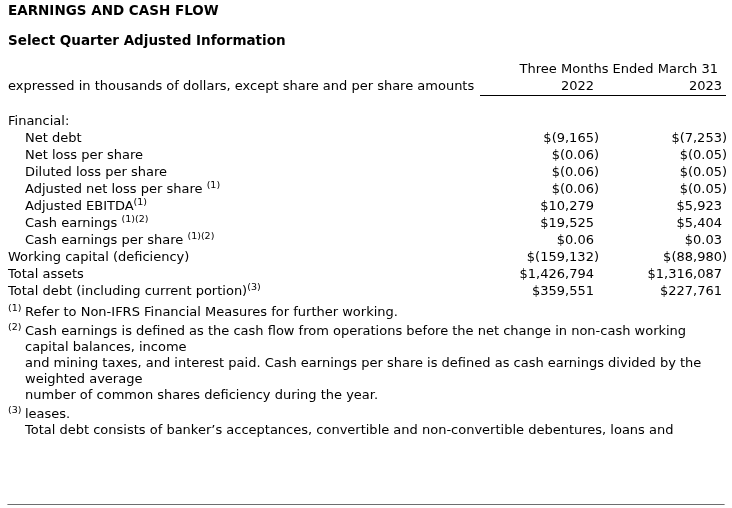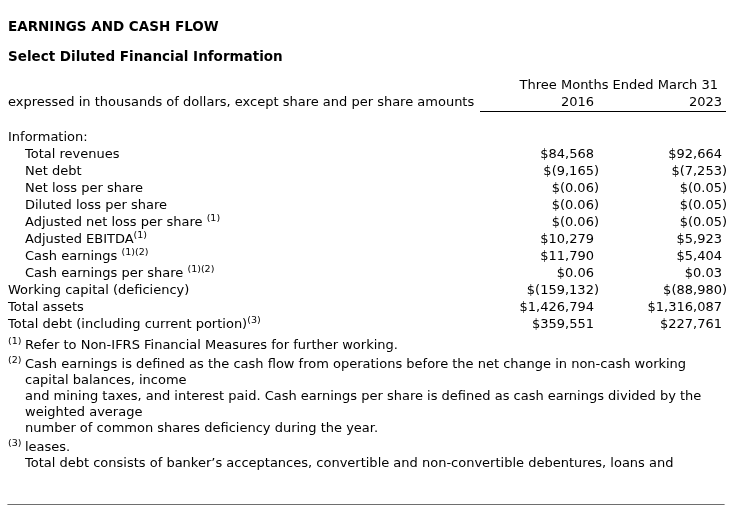--- a/index.html
+++ b/index.html
@@ -3,21 +3,21 @@
 <meta charset="utf-8">
 <style>
   html,body { margin:0; padding:0; background:#fff; }
   .page {
     position:relative;
     width:732px; height:508px;
     box-sizing:border-box;
     background:#ffffff; color:#000000;
     font-family:"DejaVu Sans","Liberation Sans",sans-serif;
     font-size:13px;
-    padding:16px 6px 0 8px;
+    padding:0 6px 0 8px;
     overflow:hidden;
     border-radius:18px;
   }
   .title   { font-size:13.5px; font-weight:bold; margin:2px 0 0 0; white-space:nowrap; }
   .subtitle{ font-size:13.5px; font-weight:bold; margin:14px 0 0 0; white-space:nowrap; }
 
   table.fin {
     border-collapse:collapse;
     table-layout:fixed;
     width:718px;
@@ -50,53 +50,48 @@
 
   .bottom-rule { position:absolute; left:0; right:0; bottom:3px;
                  border-top:1px solid #6e6e6e; height:0; }
 </style>
 </head>
 <body>
 
 <div class="page">
 
   <div class="title">EARNINGS AND CASH FLOW</div>
-  <div class="subtitle">Select Diluted Financial Information</div>
+  <div class="subtitle">Select Quarter Adjusted Information</div>
 
   <table class="fin">
     <colgroup>
         <col class="c-label">
         <col class="c-y1">
         <col class="c-y2">
       </colgroup>
     <tbody>
       <tr>
         <td></td>
         <td class="period-cell" colspan="2">Three Months Ended March 31</td>
       </tr>
       <tr>
         <td class="caption-cell">expressed in thousands of dollars, except share and per share amounts</td>
-        <td class="year-cell">2016</td>
+        <td class="year-cell">2022</td>
         <td class="year-cell">2023</td>
       </tr>
       <tr class="spacer">
         <td colspan="3"></td>
       </tr>
 
   <tr>
-    <td class="lbl">Information:</td>
+    <td class="lbl">Financial:</td>
     <td class="val"></td>
     <td class="val"></td>
   </tr>
 
-  <tr>
-    <td class="lbl indent">Total revenues</td>
-    <td class="val"><span>$84,568</span></td>
-    <td class="val"><span>$92,664</span></td>
-  </tr>
 
   <tr>
     <td class="lbl indent">Net debt</td>
     <td class="val"><span class="paren">$(9,165)</span></td>
     <td class="val"><span class="paren">$(7,253)</span></td>
   </tr>
 
   <tr>
     <td class="lbl indent">Net loss per share</td>
     <td class="val"><span class="paren">$(0.06)</span></td>
@@ -117,21 +112,21 @@
   </tr>
 
   <tr>
     <td class="lbl indent">Adjusted EBITDA<sup class="mk">(1)</sup></td>
     <td class="val"><span>$10,279</span></td>
     <td class="val"><span>$5,923</span></td>
   </tr>
 
   <tr>
     <td class="lbl indent">Cash earnings&nbsp;<sup class="mk">(1)(2)</sup></td>
-    <td class="val"><span>$11,790</span></td>
+    <td class="val"><span>$19,525</span></td>
     <td class="val"><span>$5,404</span></td>
   </tr>
 
   <tr>
     <td class="lbl indent">Cash earnings per share&nbsp;<sup class="mk">(1)(2)</sup></td>
     <td class="val"><span>$0.06</span></td>
     <td class="val"><span>$0.03</span></td>
   </tr>
 
   <tr>

